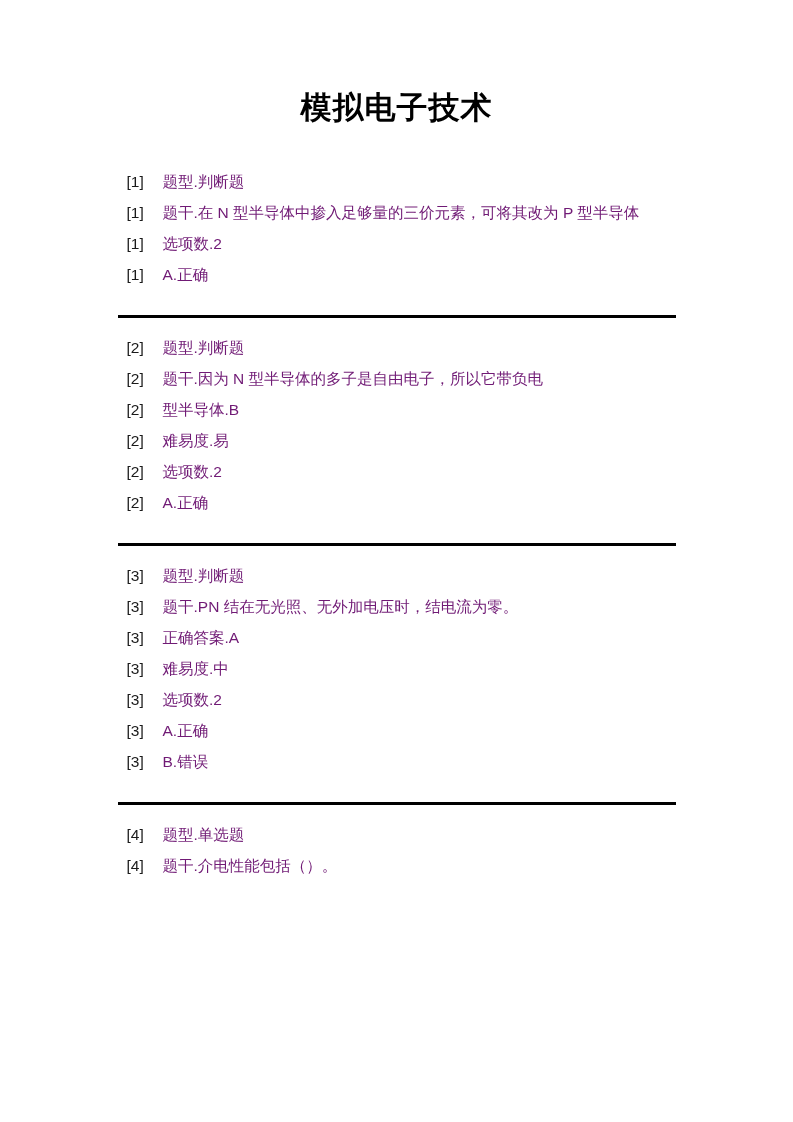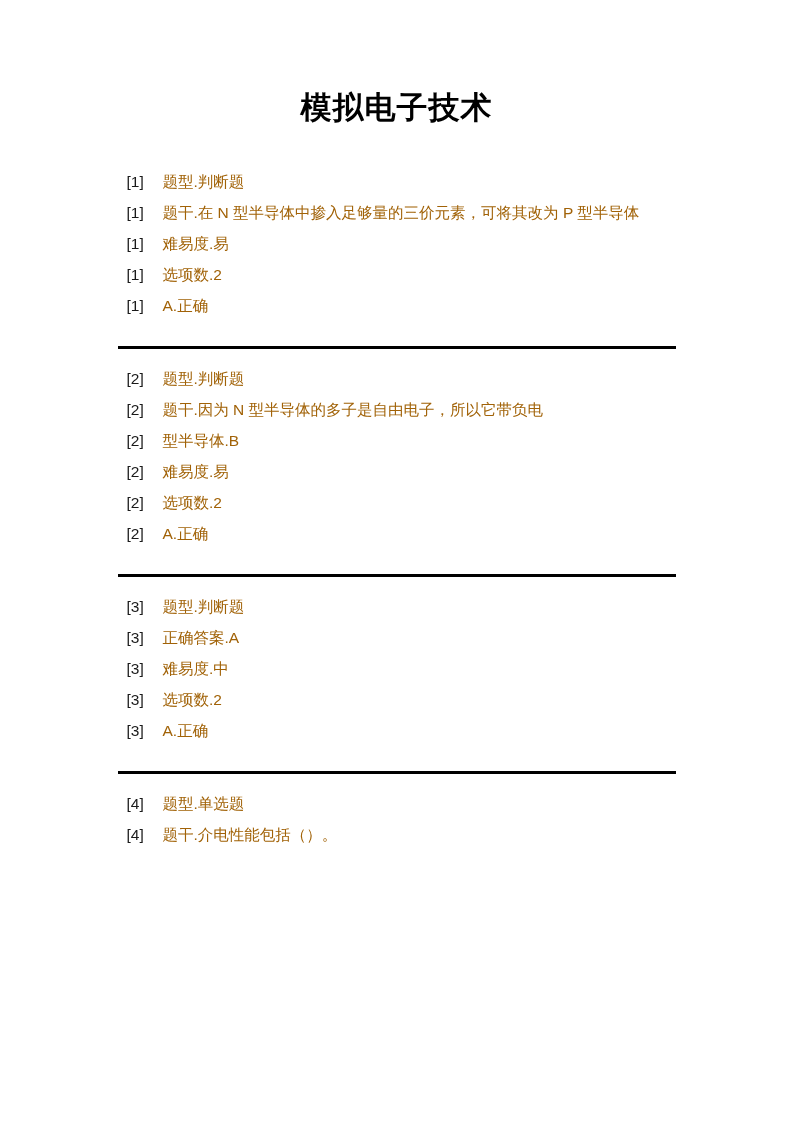--- a/index.html
+++ b/index.html
@@ -75,55 +75,56 @@
   .fieldline .tag {
     display: inline-block;
     width: 45px;
     padding-left: 9px;
     box-sizing: border-box;
     color: #1a1a1a;
     vertical-align: baseline;
   }
 
   .fieldline .ftext {
-    color: #a16207;
+    color: #701a75;
   }
 </style>
 </head>
 <body>
 
 <div class="page">
 
   <h1 class="doc-title">模拟电子技术</h1>
 
   <div class="content">
 
   <div class="qblock">
         <div class="fieldline"><span class="tag">[1]</span><span class="ftext">题型.判断题</span></div>
         <div class="fieldline"><span class="tag">[1]</span><span class="ftext">题干.在 N 型半导体中掺入足够量的三价元素，可将其改为 P 型半导体</span></div>
-        <div class="fieldline"><span class="tag">[1]</span><span class="ftext">难易度.易</span></div>
         <div class="fieldline"><span class="tag">[1]</span><span class="ftext">选项数.2</span></div>
         <div class="fieldline"><span class="tag">[1]</span><span class="ftext">A.正确</span></div>
       </div>
       <hr class="separator">
       <div class="qblock">
         <div class="fieldline"><span class="tag">[2]</span><span class="ftext">题型.判断题</span></div>
         <div class="fieldline"><span class="tag">[2]</span><span class="ftext">题干.因为 N 型半导体的多子是自由电子，所以它带负电</span></div>
         <div class="fieldline"><span class="tag">[2]</span><span class="ftext">型半导体.B</span></div>
         <div class="fieldline"><span class="tag">[2]</span><span class="ftext">难易度.易</span></div>
         <div class="fieldline"><span class="tag">[2]</span><span class="ftext">选项数.2</span></div>
         <div class="fieldline"><span class="tag">[2]</span><span class="ftext">A.正确</span></div>
       </div>
       <hr class="separator">
       <div class="qblock">
         <div class="fieldline"><span class="tag">[3]</span><span class="ftext">题型.判断题</span></div>
+        <div class="fieldline"><span class="tag">[3]</span><span class="ftext">题干.PN 结在无光照、无外加电压时，结电流为零。</span></div>
         <div class="fieldline"><span class="tag">[3]</span><span class="ftext">正确答案.A</span></div>
         <div class="fieldline"><span class="tag">[3]</span><span class="ftext">难易度.中</span></div>
         <div class="fieldline"><span class="tag">[3]</span><span class="ftext">选项数.2</span></div>
         <div class="fieldline"><span class="tag">[3]</span><span class="ftext">A.正确</span></div>
+        <div class="fieldline"><span class="tag">[3]</span><span class="ftext">B.错误</span></div>
       </div>
       <hr class="separator">
       <div class="qblock">
         <div class="fieldline"><span class="tag">[4]</span><span class="ftext">题型.单选题</span></div>
         <div class="fieldline"><span class="tag">[4]</span><span class="ftext">题干.介电性能包括（）。</span></div>
       </div>
     </div>
 
 </div>
 

